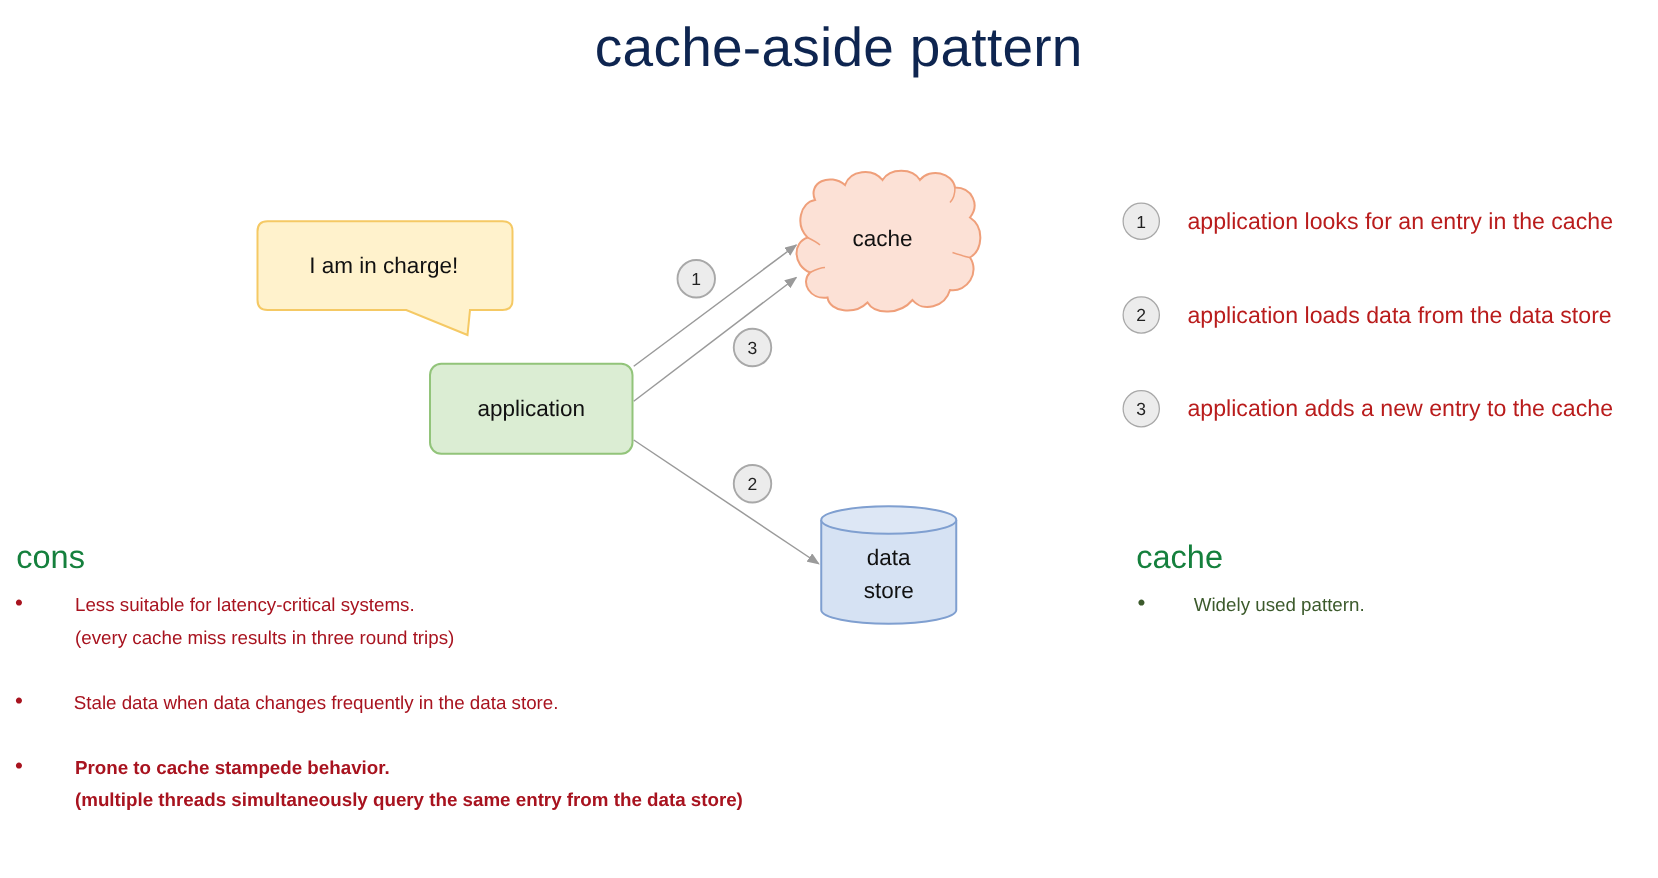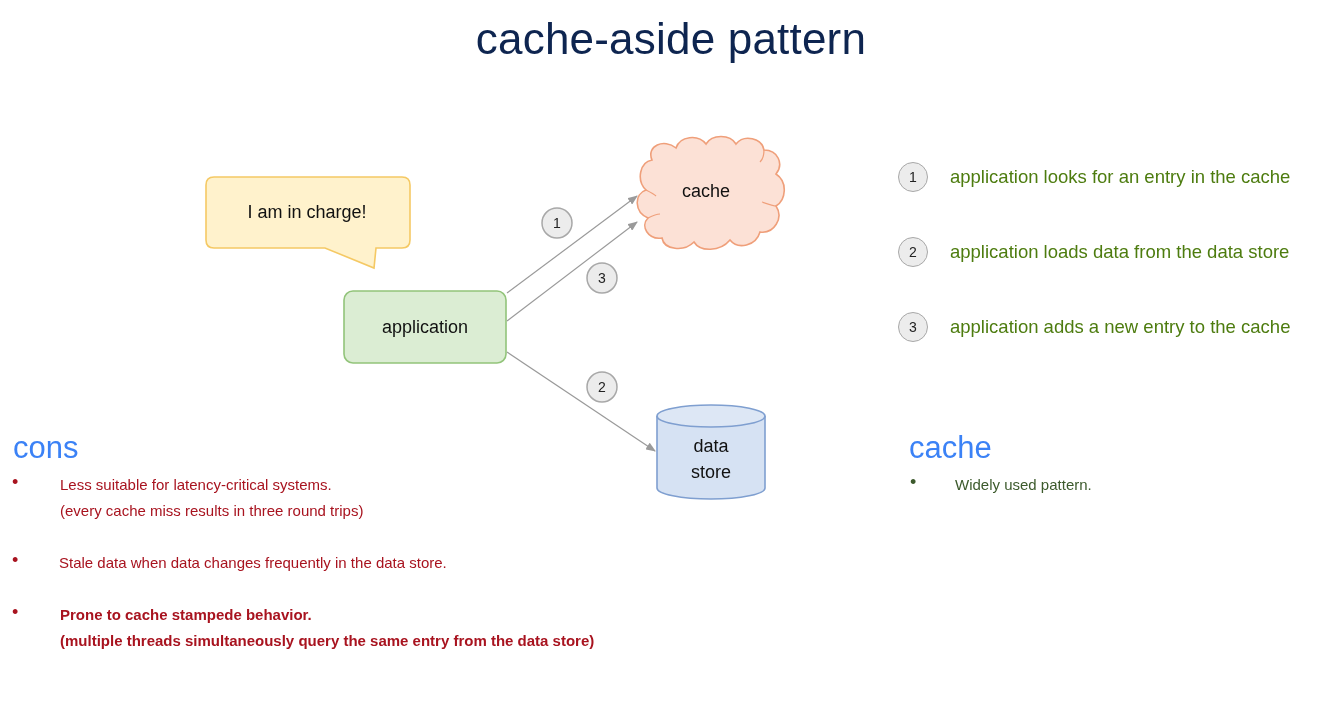--- a/index.html
+++ b/index.html
@@ -6,22 +6,22 @@
   body { width: 1326px; height: 702px; position: relative; overflow: hidden;
          font-family: "Liberation Sans", "DejaVu Sans", sans-serif; }
   .abs { position: absolute; }
   #title { left: 0; width: 1342px; top: 14px; text-align: center; font-size: 44px; color: #0e2550; letter-spacing: 0.2px; }
   #diagram { left: 0; top: 0; }
   .node-text { font-size: 18px; fill: #111111; font-family: "Liberation Sans", "DejaVu Sans", sans-serif; }
   .badge-text { font-size: 14px; fill: #222; font-family: "Liberation Sans", "DejaVu Sans", sans-serif; }
   .legend-item { left: 898px; height: 34px; display: flex; align-items: center; }
   .legend-badge { width: 30px; height: 30px; border-radius: 50%; background: #ececec; border: 1.5px solid #a8a8a8;
                   box-sizing: border-box; display: flex; align-items: center; justify-content: center; font-size: 14px; color: #222; }
-  .legend-text { margin-left: 22px; font-size: 18.5px; color: #4d7c0f; white-space: nowrap; }
-  .section-heading { font-size: 31px; color: #3b82f6; }
+  .legend-text { margin-left: 22px; font-size: 18.5px; color: #b91c1c; white-space: nowrap; }
+  .section-heading { font-size: 26px; color: #15803d; }
   .cons-list, .pros-list { margin: 0; padding: 0; list-style: none; }
   .bullet-row { display: flex; }
   .bullet { width: 34px; flex: none; font-size: 18px; padding-left: 12px; }
   .bullet-body { font-size: 15px; line-height: 26px; }
   .cons-color { color: #a8131f; }
   .pros-color { color: #3c5a2c; }
 </style>
 </head>
 <body>
 

